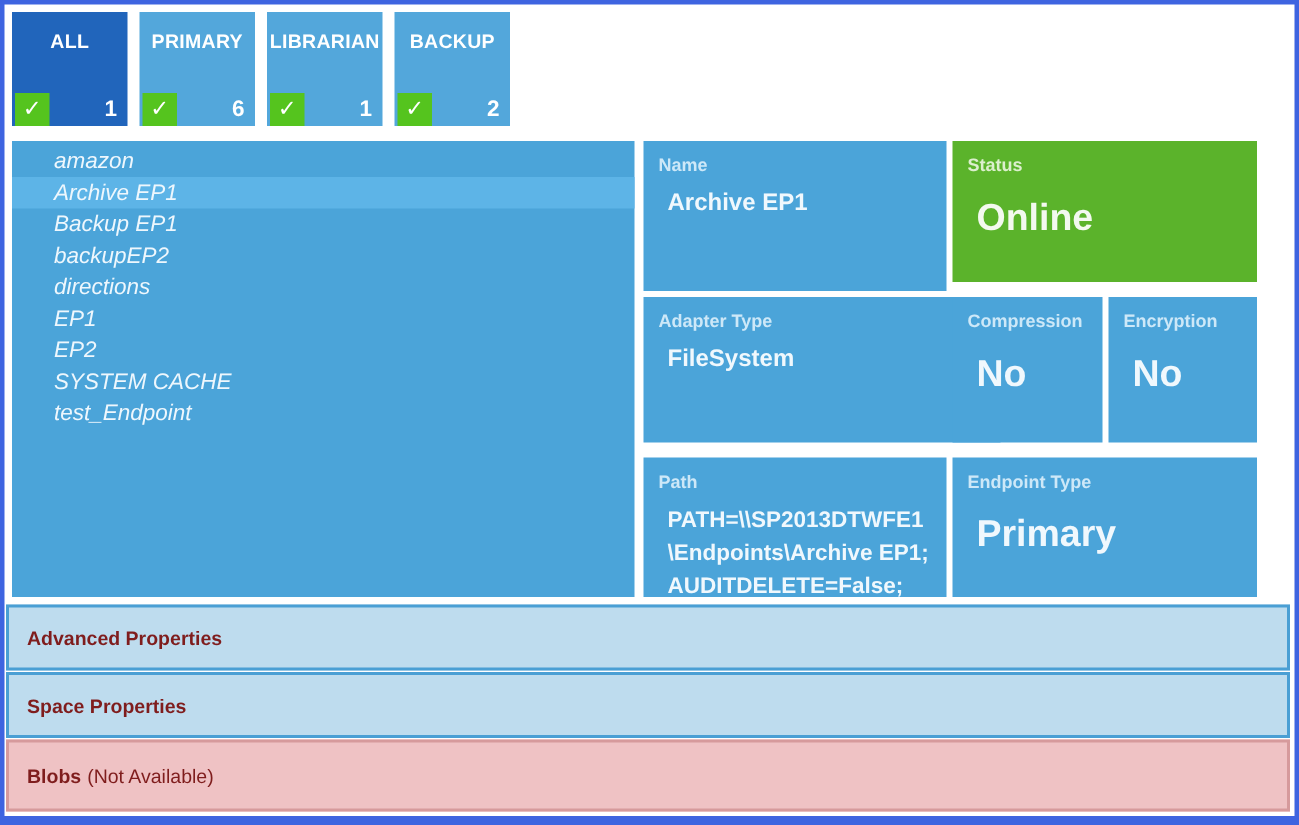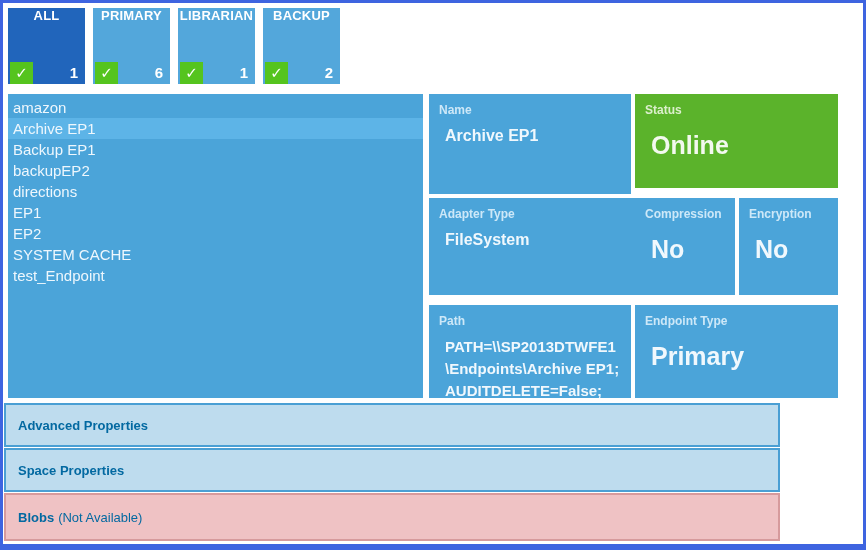--- a/index.html
+++ b/index.html
@@ -23,21 +23,21 @@
     width: 77px;
     height: 76px;
     background: #53A7DB;
     color: #ffffff;
     cursor: pointer;
   }
   .filter-tile.selected { background: #2165BB; }
   .filter-tile .ft-label {
     display: block;
     text-align: center;
-    margin-top: 0;
+    margin-top: 12px;
     font-size: 13px;
     font-weight: bold;
     letter-spacing: 0.2px;
   }
   .filter-tile .ft-check {
     position: absolute;
     left: 2px;
     bottom: 0;
     width: 23px;
     height: 22px;
@@ -72,25 +72,26 @@
     border-bottom: 3px solid #1E73B6;
     color: #ffffff;
     font-size: 15px;
     padding-left: 12px;
     box-sizing: content-box;
   }
   .endpoints-list { list-style: none; padding-top: 3px; }
   .endpoints-list li {
     height: 21px;
     line-height: 21px;
-    padding-left: 5px;
+    padding-left: 28px;
     color: #eef7fd;
     font-size: 15px;
     cursor: pointer;
     white-space: nowrap;
+    font-style: italic;
   }
   .endpoints-list li.selected { background: #5DB4E7; }
 
   
   .tile {
     position: absolute;
     background: #4BA4D9;
     color: #ffffff;
     overflow: hidden;
   }
@@ -119,24 +120,24 @@
   .tile-adapter     { left: 426px; top: 195px; width: 238px; height:  97px; }
   .tile-compression { left: 632px; top: 195px; width: 100px; height:  97px; }
   .tile-encryption  { left: 736px; top: 195px; width:  99px; height:  97px; }
   .tile-path        { left: 426px; top: 302px; width: 202px; height:  93px; }
   .tile-eptype      { left: 632px; top: 302px; width: 203px; height:  93px; }
 
   
   .accordion {
     position: absolute;
     left: 1px;
-    width: 776px;
+    width: 856px;
     background: #BEDCEE;
     border: 2px solid #4A9FD4;
-    color: #0369a1;
+    color: #7f1d1d;
     font-size: 13px;
     display: flex;
     align-items: center;
     padding-left: 12px;
     cursor: pointer;
   }
   .accordion .acc-title { font-weight: bold; }
   .accordion .acc-suffix { font-weight: normal; margin-left: 4px; }
   .acc-advanced { top: 400px; height: 44px; }
   .acc-space    { top: 445px; height: 44px; }

